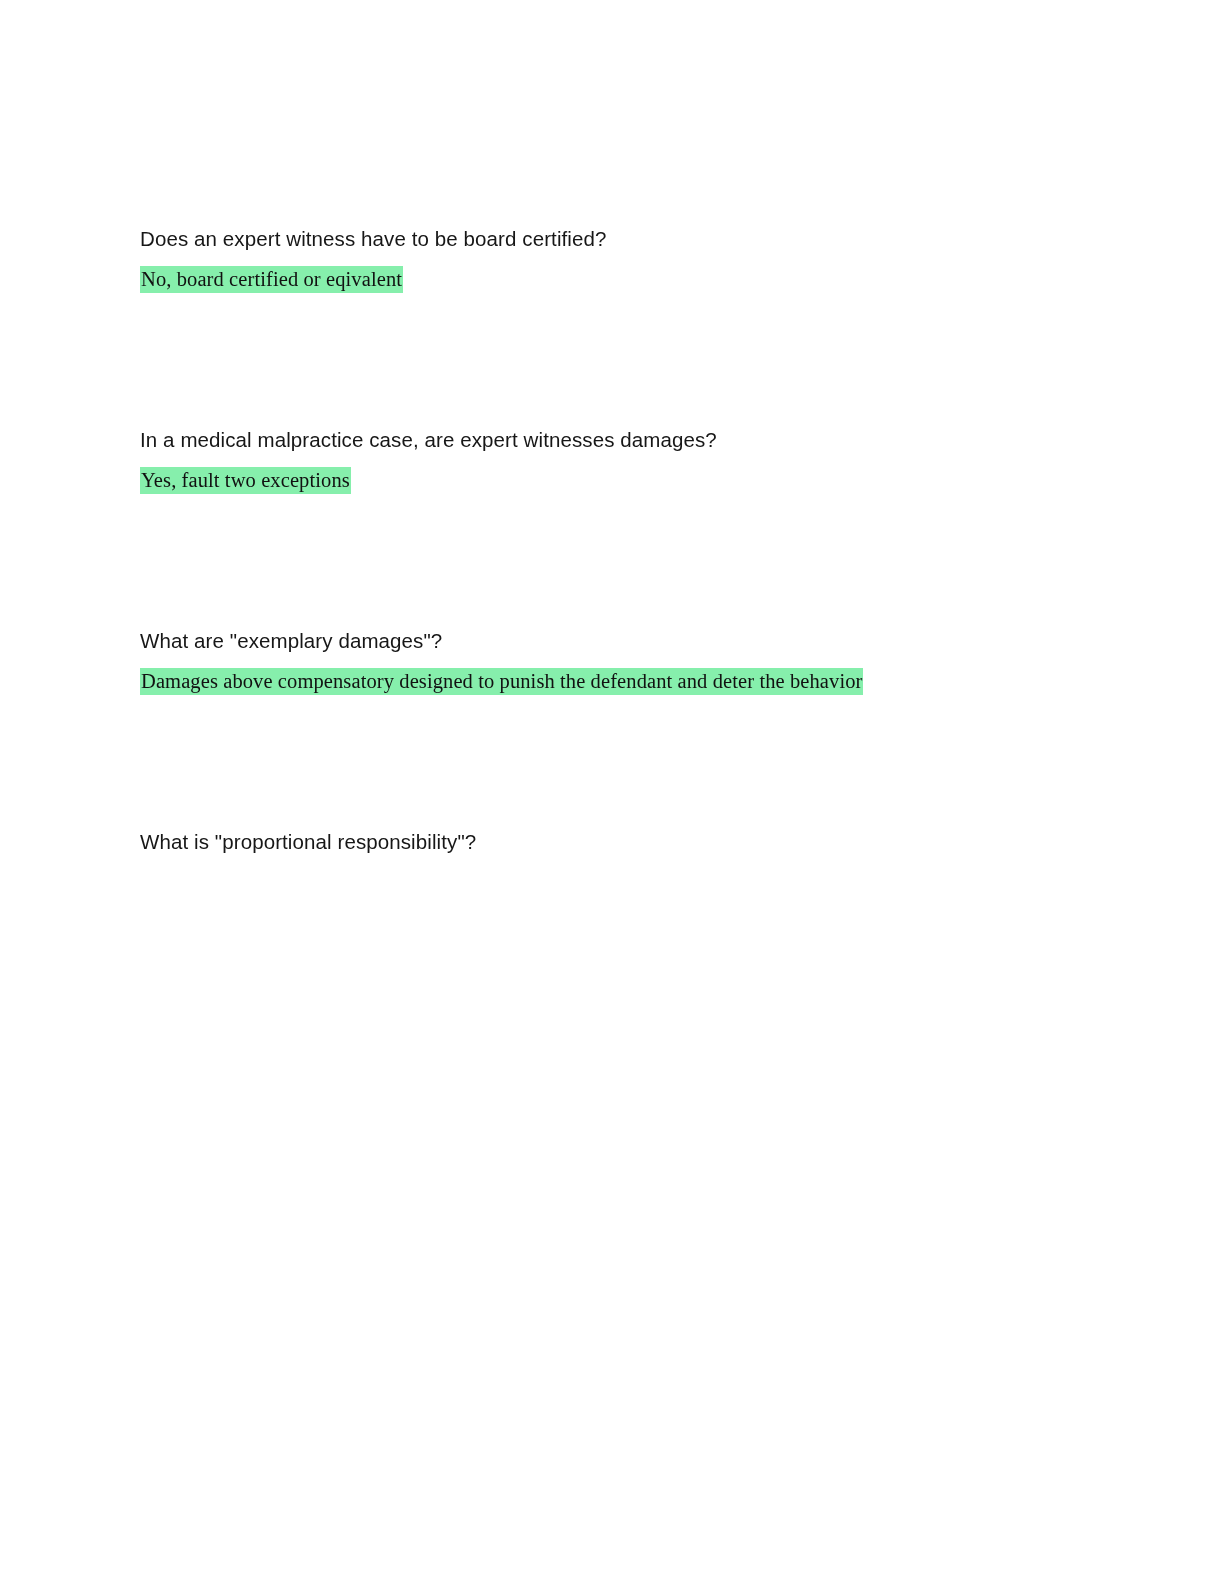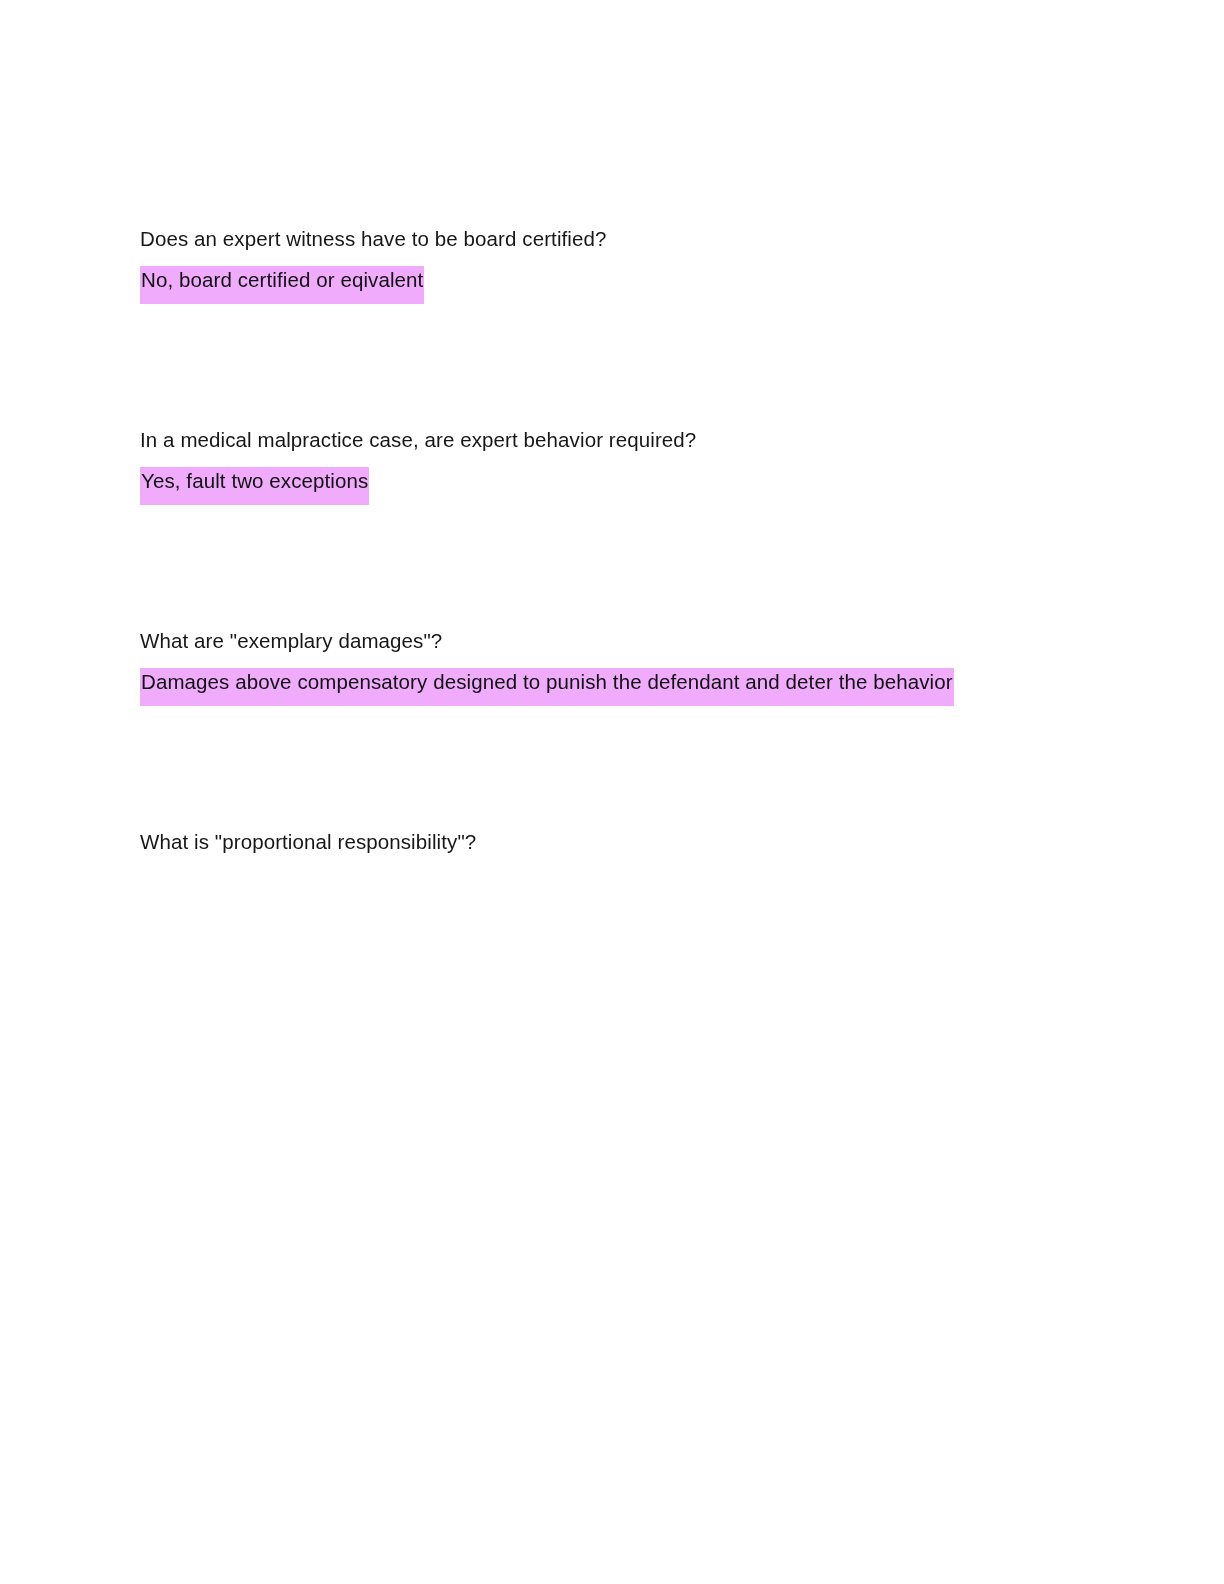--- a/index.html
+++ b/index.html
@@ -35,39 +35,40 @@
     margin: 0 0 14px 0;
     letter-spacing: 0.1px;
   }
   .answer-line {
     margin: 0;
   }
   .answer {
     font-size: 20.5px;
     line-height: 1.32;
     color: #111111;
-    background: #f0abfc;
+    background: #86efac;
     letter-spacing: 0.1px;
     box-decoration-break: clone;
     -webkit-box-decoration-break: clone;
-    padding: 2px 1px 13px 1px;
+    padding: 2px 1px 3px 1px;
+    font-family: Liberation Serif, serif;
   }
 </style>
 </head>
 <body>
 
 <div class="page">
 
   <div class="qa-block">
     <p class="question">Does an expert witness have to be board certified?</p>
     <p class="answer-line"><span class="answer">No, board certified or eqivalent</span></p>
   </div>
 
   <div class="qa-block">
-    <p class="question">In a medical malpractice case, are expert behavior required?</p>
+    <p class="question">In a medical malpractice case, are expert witnesses damages?</p>
     <p class="answer-line"><span class="answer">Yes, fault two exceptions</span></p>
   </div>
 
 
   <div class="qa-block">
     <p class="question">What are "exemplary damages"?</p>
     <p class="answer-line"><span class="answer">Damages above compensatory designed to punish the defendant and deter the behavior</span></p>
   </div>
 
 

